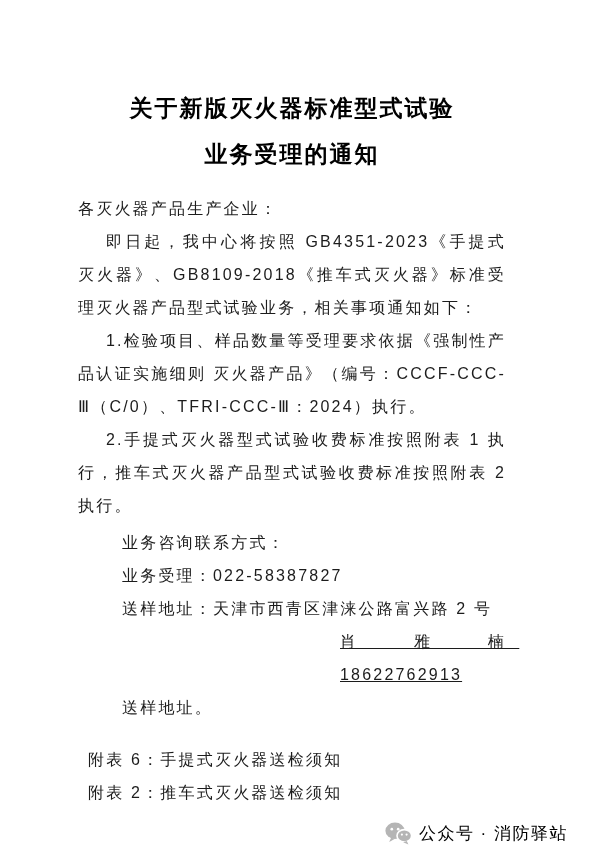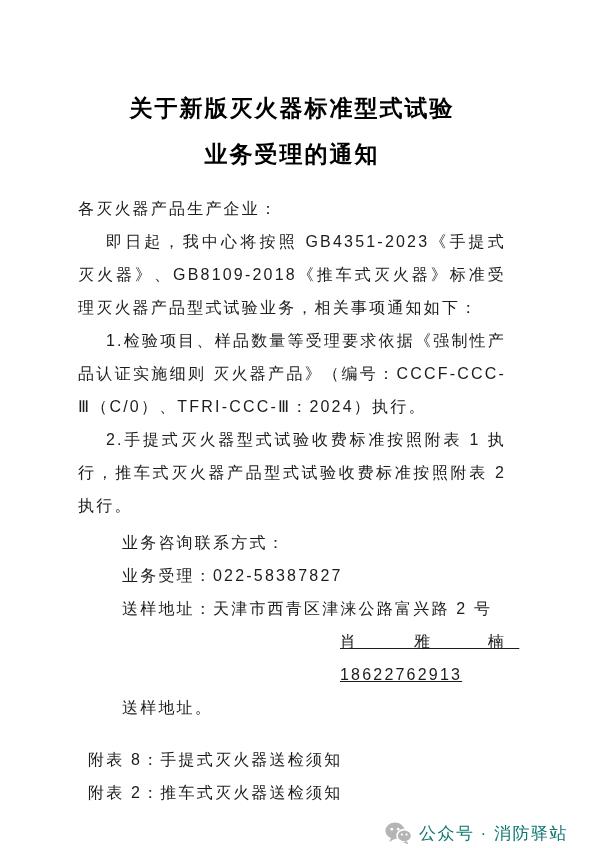--- a/index.html
+++ b/index.html
@@ -67,21 +67,21 @@
   .attachment-line {
     padding-left: 10px;
   }
   .footer {
     position: absolute;
     right: 16px;
     bottom: 15px;
     display: flex;
     align-items: center;
     gap: 7px;
-    color: #0f766e;
+    color: #000000;
     font-size: 17px;
     letter-spacing: 1.5px;
   }
   .wechat-icon {
     display: inline-block;
     width: 27px;
     height: 23px;
   }
 </style>
 </head>
@@ -102,21 +102,21 @@
 
     <div class="contact-block">
       <p class="contact-line">业务咨询联系方式：</p>
       <p class="contact-line">业务受理：022-58387827</p>
       <p class="contact-line">送样地址：天津市西青区津涞公路富兴路 2 号</p>
       <p class="contact-line contact-line-2">肖雅楠  18622762913</p>
       <p class="closing-line">送样地址。</p>
     </div>
 
     <div class="attachments">
-      <p class="attachment-line">附表 8：手提式灭火器送检须知</p>
+      <p class="attachment-line">附表 6：手提式灭火器送检须知</p>
       <p class="attachment-line">附表 2：推车式灭火器送检须知</p>
     </div>
   </div>
 
   <div class="footer">
     <span class="wechat-icon">
       <svg width="27" height="23" viewBox="0 0 27 23" xmlns="http://www.w3.org/2000/svg">
         <ellipse cx="10" cy="8.8" rx="9.6" ry="8.2" fill="#b5b5b5"></ellipse>
         <path d="M6.2 15.5 L4.2 20 L10 16.8 Z" fill="#b5b5b5"></path>
         <circle cx="6.8" cy="7.2" r="1.35" fill="#ffffff"></circle>

